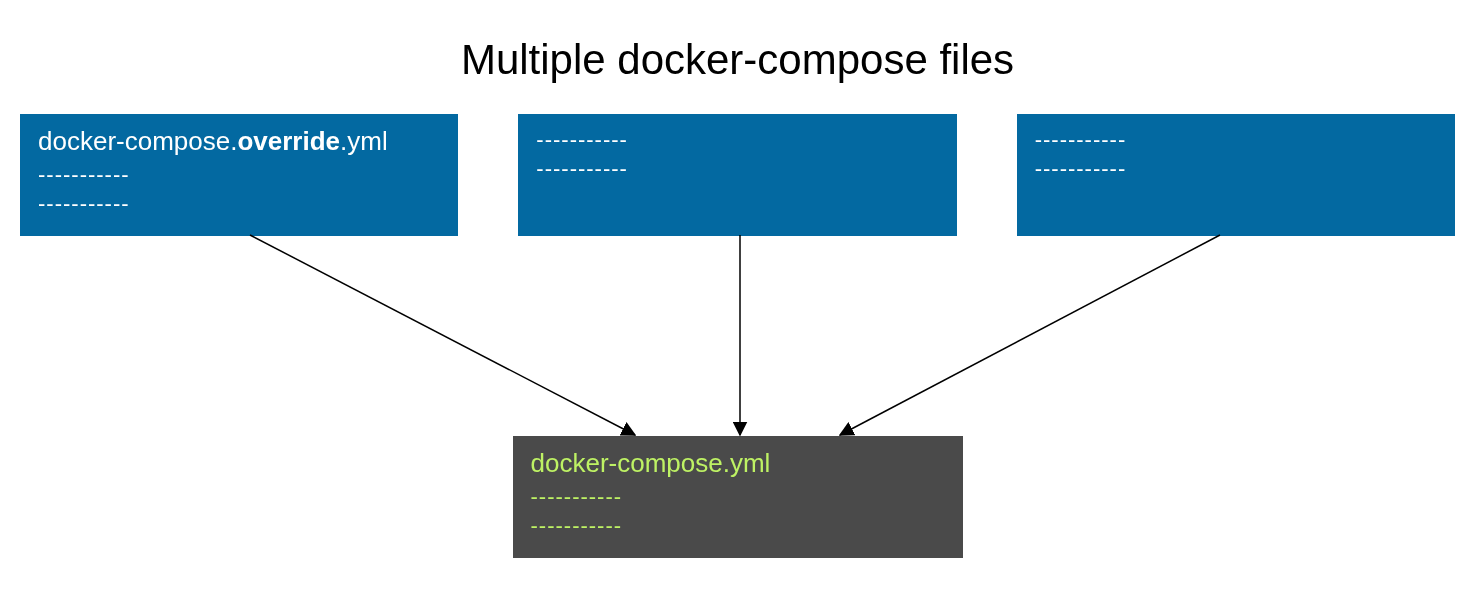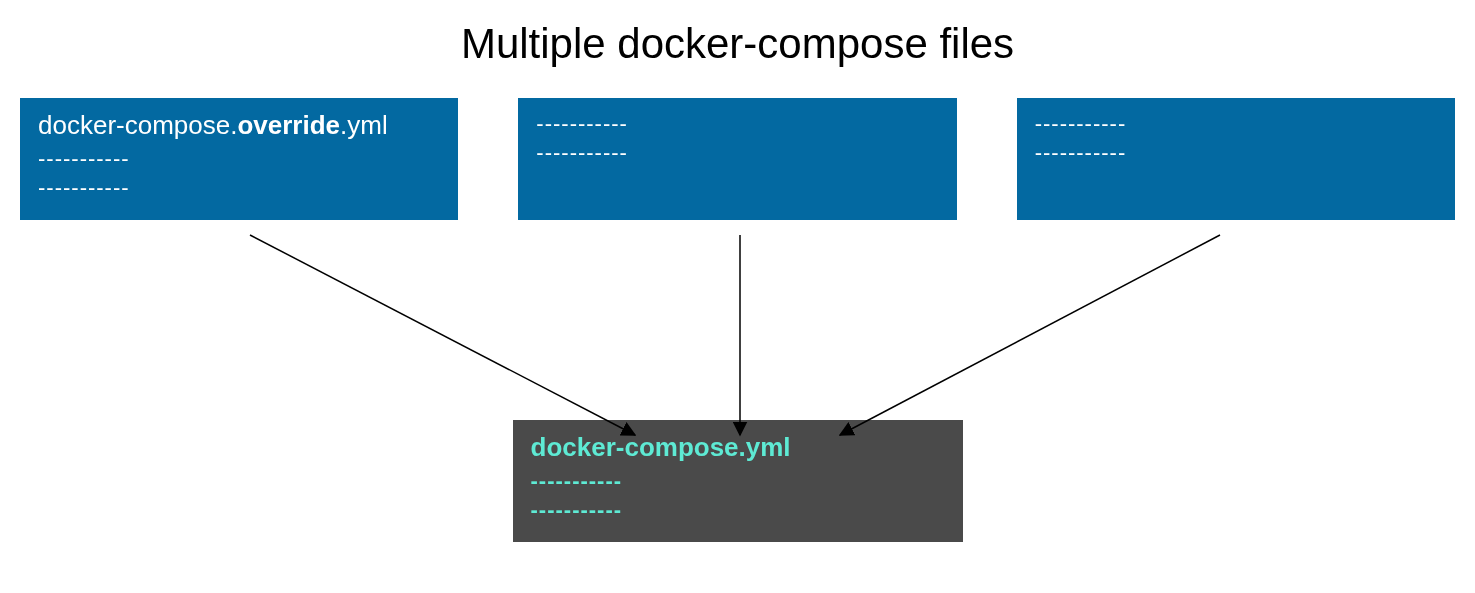--- a/index.html
+++ b/index.html
@@ -12,21 +12,21 @@
       background: #ffffff;
       width: 1475px;
       height: 593px;
       position: relative;
     }
     .title {
       text-align: center;
       font-size: 42px;
       font-weight: 300;
       color: #000000;
-      padding-top: 20px;
+      padding-top: 36px;
       padding-bottom: 30px;
     }
     .top-row {
       display: flex;
       justify-content: space-between;
       padding: 0 20px;
       gap: 60px;
     }
     .file-box {
       background: #0369a1;
@@ -47,25 +47,25 @@
       line-height: 1.3;
       letter-spacing: 1px;
     }
     .bottom-box-wrapper {
       display: flex;
       justify-content: center;
       margin-top: 200px;
     }
     .bottom-box {
       background: #4a4a4a;
-      color: #5eead4;
+      color: #bef264;
       padding: 12px 18px 18px 18px;
       width: 450px;
       font-size: 26px;
-      font-weight: 700;
+      font-weight: 400;
     }
     .bottom-box .filename {
       margin-bottom: 4px;
     }
     .bottom-box .dashes {
       font-size: 22px;
       line-height: 1.3;
       letter-spacing: 1px;
     }
     .arrows-svg {

